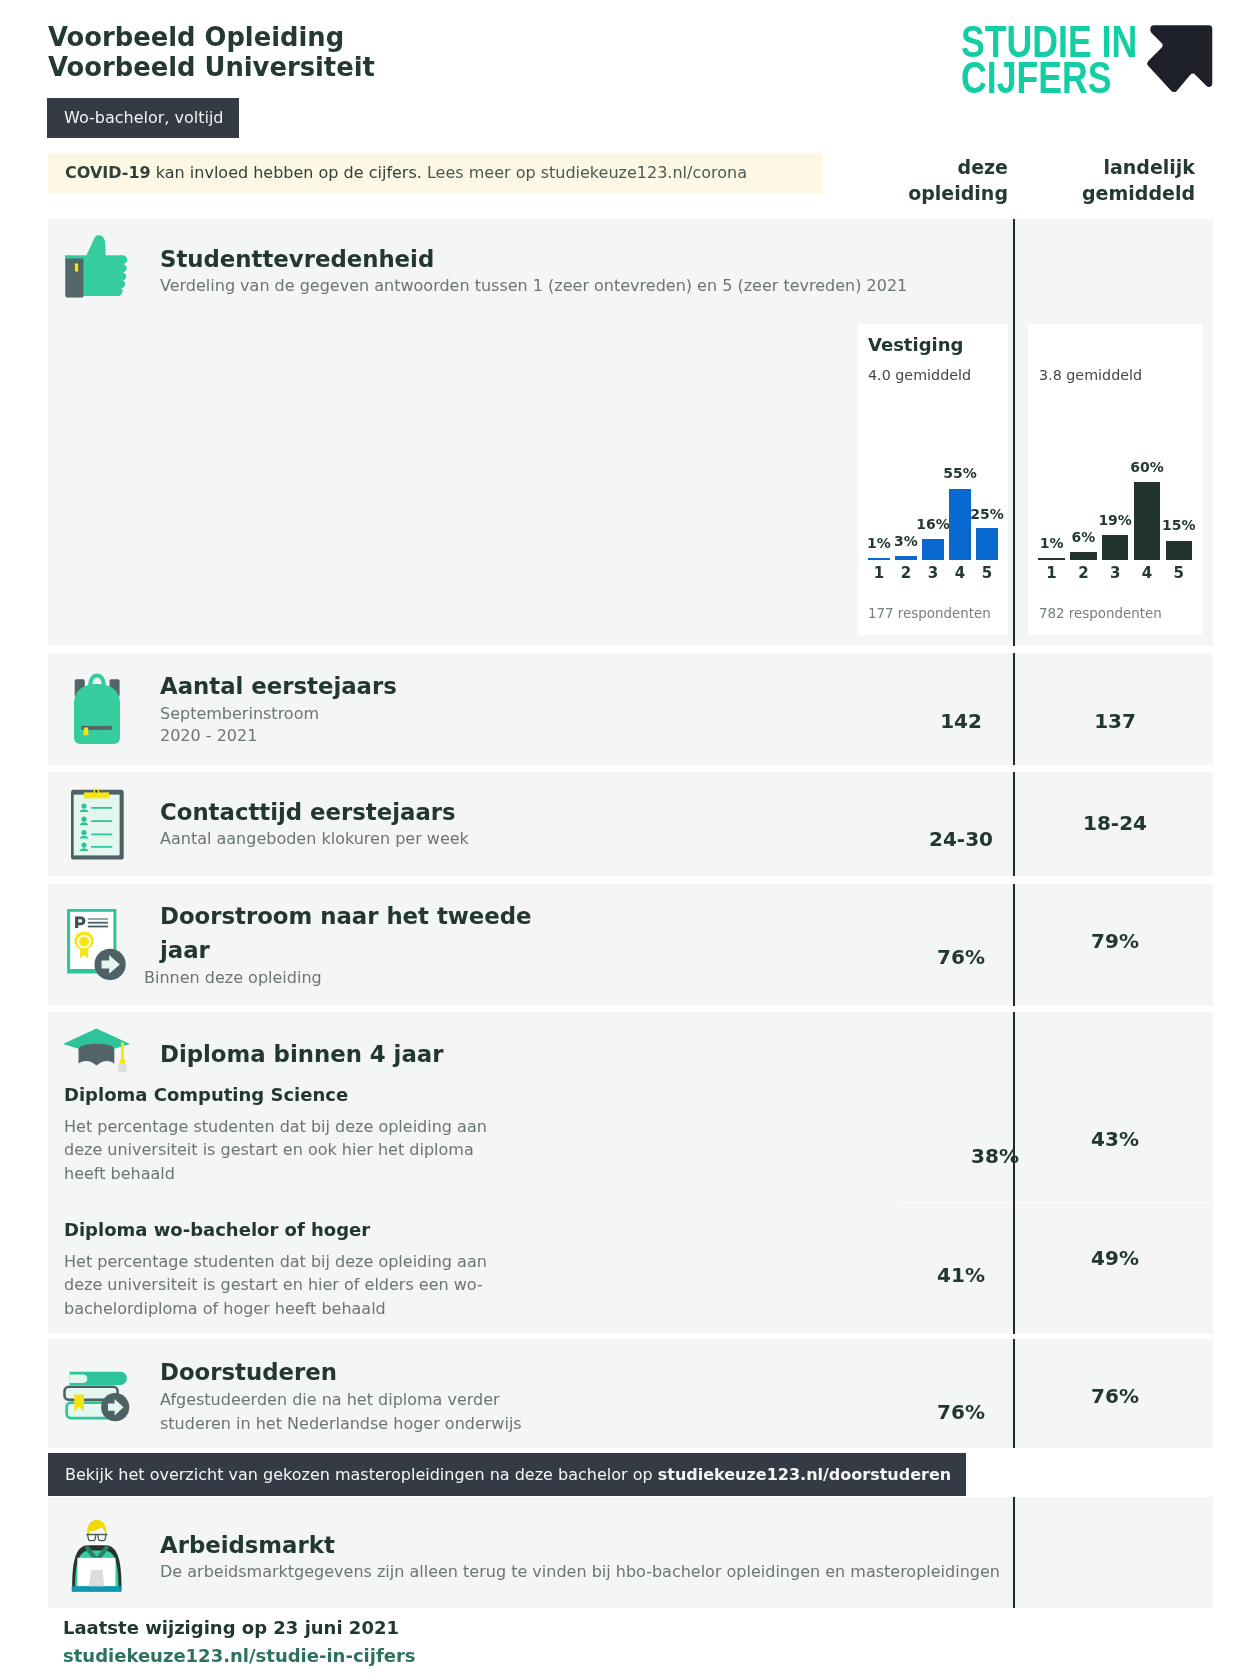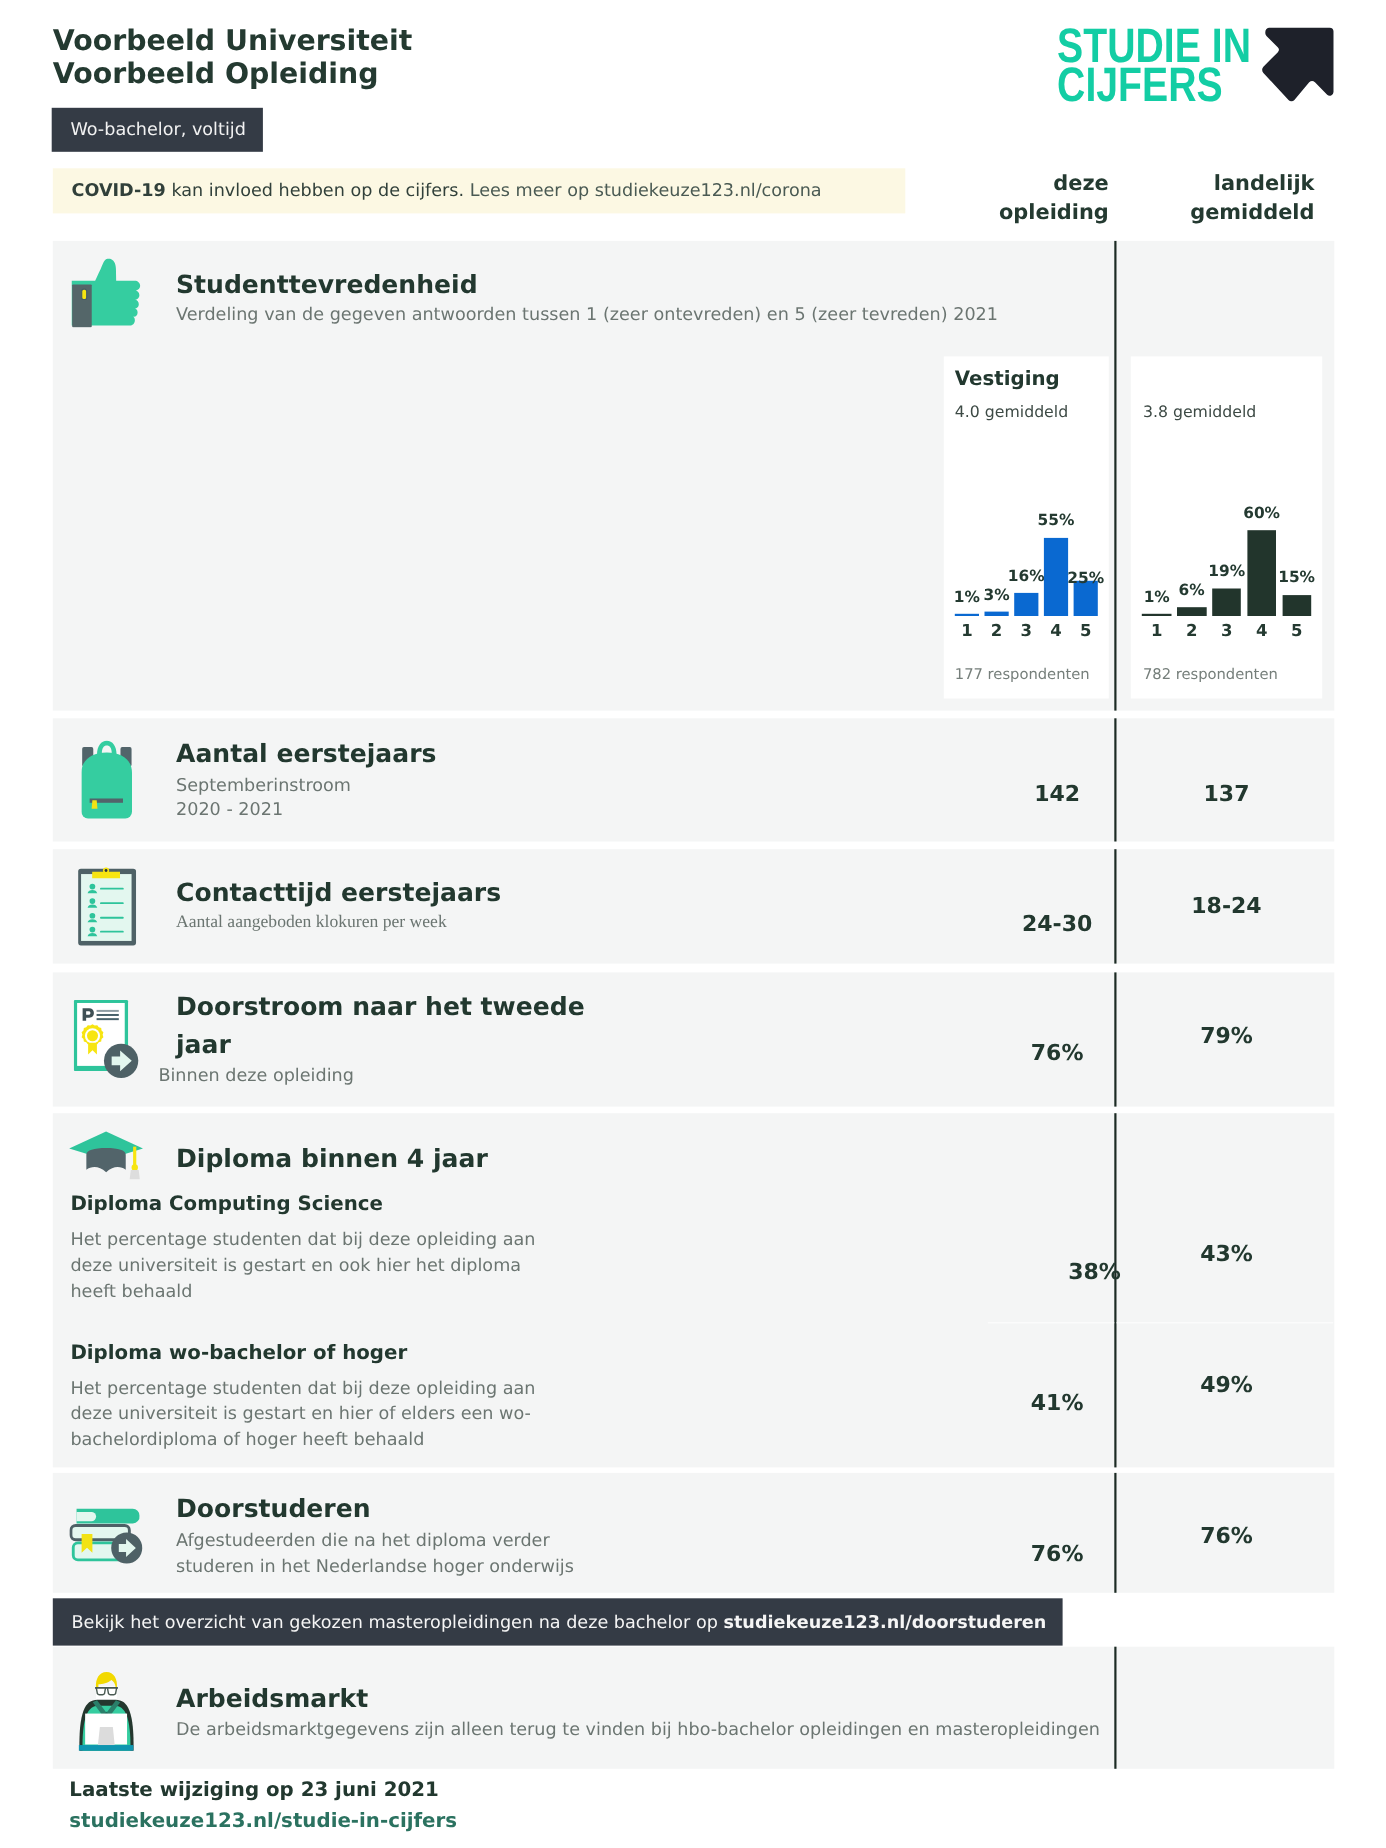--- a/index.html
+++ b/index.html
@@ -48,22 +48,22 @@
 
   .footer-b{font-size:18px;font-weight:bold;color:#22382f;}
   .footer-l{font-size:18px;font-weight:bold;color:#2b7260;}
 </style>
 </head>
 <body>
 
 <div class="page">
 
   <div class="abs h-title">
+    <div>Voorbeeld Opleiding</div>
     <div>Voorbeeld Universiteit</div>
-    <div>Voorbeeld Opleiding</div>
   </div>
 
   <div class="abs badge">Wo-bachelor, voltijd</div>
 
   <div class="abs covid"></div>
   <div class="abs covid-txt"><b>COVID-19</b><span> kan invloed hebben op de cijfers. </span><span class="covid-link">Lees meer op studiekeuze123.nl/corona</span></div>
 
   <div class="abs logo">
     <div style="position:relative;width:260px;height:85px;">
       <div class="logo-text abs" style="left:0;top:1px;">STUDIE IN</div>
@@ -115,21 +115,21 @@
       <div class="bar" style="left: 37px; bottom: 22px; width: 22px; height: 3.9px; background: rgb(10, 105, 209);"></div>
       <div class="barlbl" style="left: 26px; bottom: 33.4px; width: 44px;">3%</div>
       <div class="axislbl" style="left: 37px; bottom: 0.5px; width: 22px;">2</div>
       <div class="bar" style="left: 64px; bottom: 22px; width: 22px; height: 20.8px; background: rgb(10, 105, 209);"></div>
       <div class="barlbl" style="left: 53px; bottom: 50.3px; width: 44px;">16%</div>
       <div class="axislbl" style="left: 64px; bottom: 0.5px; width: 22px;">3</div>
       <div class="bar" style="left: 91px; bottom: 22px; width: 22px; height: 71.5px; background: rgb(10, 105, 209);"></div>
       <div class="barlbl" style="left: 80px; bottom: 101px; width: 44px;">55%</div>
       <div class="axislbl" style="left: 91px; bottom: 0.5px; width: 22px;">4</div>
       <div class="bar" style="left: 118px; bottom: 22px; width: 22px; height: 32.5px; background: rgb(10, 105, 209);"></div>
-      <div class="barlbl" style="left: 107px; bottom: 48px; width: 44px; margin-top: 37px;">25%</div>
+      <div class="barlbl" style="left: 107px; bottom: 60px; width: 44px; margin-top: 37px;">25%</div>
       <div class="axislbl" style="left: 118px; bottom: 0.5px; width: 22px;">5</div>
     </div>
   <div class="abs chart-resp" style="left:868px;top:606px;">177 respondenten</div>
 
   <div class="chartbox" style="left:1028px;top:324px;width:174px;height:311px;"></div>
   <div class="abs chart-avg" style="left:1039px;top:367px;">3.8 gemiddeld</div>
   <div class="abs" id="chartR" style="left:1028px;top:460px;width:174px;height:122px;">
       <div class="bar" style="left: 10.3px; bottom: 22px; width: 26.5px; height: 2px; background: rgb(34, 53, 44);"></div>
       <div class="barlbl" style="left: -0.7px; bottom: 31.5px; width: 48.5px;">1%</div>
       <div class="axislbl" style="left: 10.3px; bottom: 0.5px; width: 26.5px;">1</div>
@@ -188,21 +188,21 @@
         <circle cx="13.0" cy="44.5" r="2.6"></circle>
           <path d="M8.6 50.5 A4.6 4.0 0 0 1 17.4 50.5 Z"></path>
         <rect x="19.9" y="45.5" width="21.6" height="1.7" rx="0.85"></rect>
         <circle cx="13.0" cy="57.1" r="2.6"></circle>
           <path d="M8.6 63.1 A4.6 4.0 0 0 1 17.4 63.1 Z"></path>
         <rect x="19.9" y="58.1" width="21.6" height="1.7" rx="0.85"></rect>
       </g>
     </svg>
   </div>
   <div class="abs sect-title" style="left:160px;top:799px;">Contacttijd eerstejaars</div>
-  <div class="abs sect-sub" style="left:160px;top:827px;font-family:Liberation Serif, serif;">Aantal aangeboden klokuren per week</div>
+  <div class="abs sect-sub" style="left:160px;top:827px;">Aantal aangeboden klokuren per week</div>
   <div class="abs value-big" style="left:961px;top:829px;">24-30</div>
   <div class="abs value-big" style="left:1115px;top:813px;">18-24</div>
 
   <div class="abs card" style="top:884px;height:122px;"></div>
   <div class="divider" style="left:1013px;top:884px;height:122px;"></div>
   <div class="abs" style="left:67px;top:909px;">
     <svg width="60" height="72" viewBox="0 0 60 72">
       <rect x="0.1" y="0.1" width="49.3" height="64.5" rx="1.2" fill="#2ec49b"></rect>
       <rect x="3.1" y="2.8" width="43.3" height="57.2" fill="#ffffff"></rect>
       <path d="M8.1 7.6 L14.0 7.6 C16.6 7.6 18.4 9.4 18.4 11.9 C18.4 14.4 16.6 16.2 14.0 16.2

